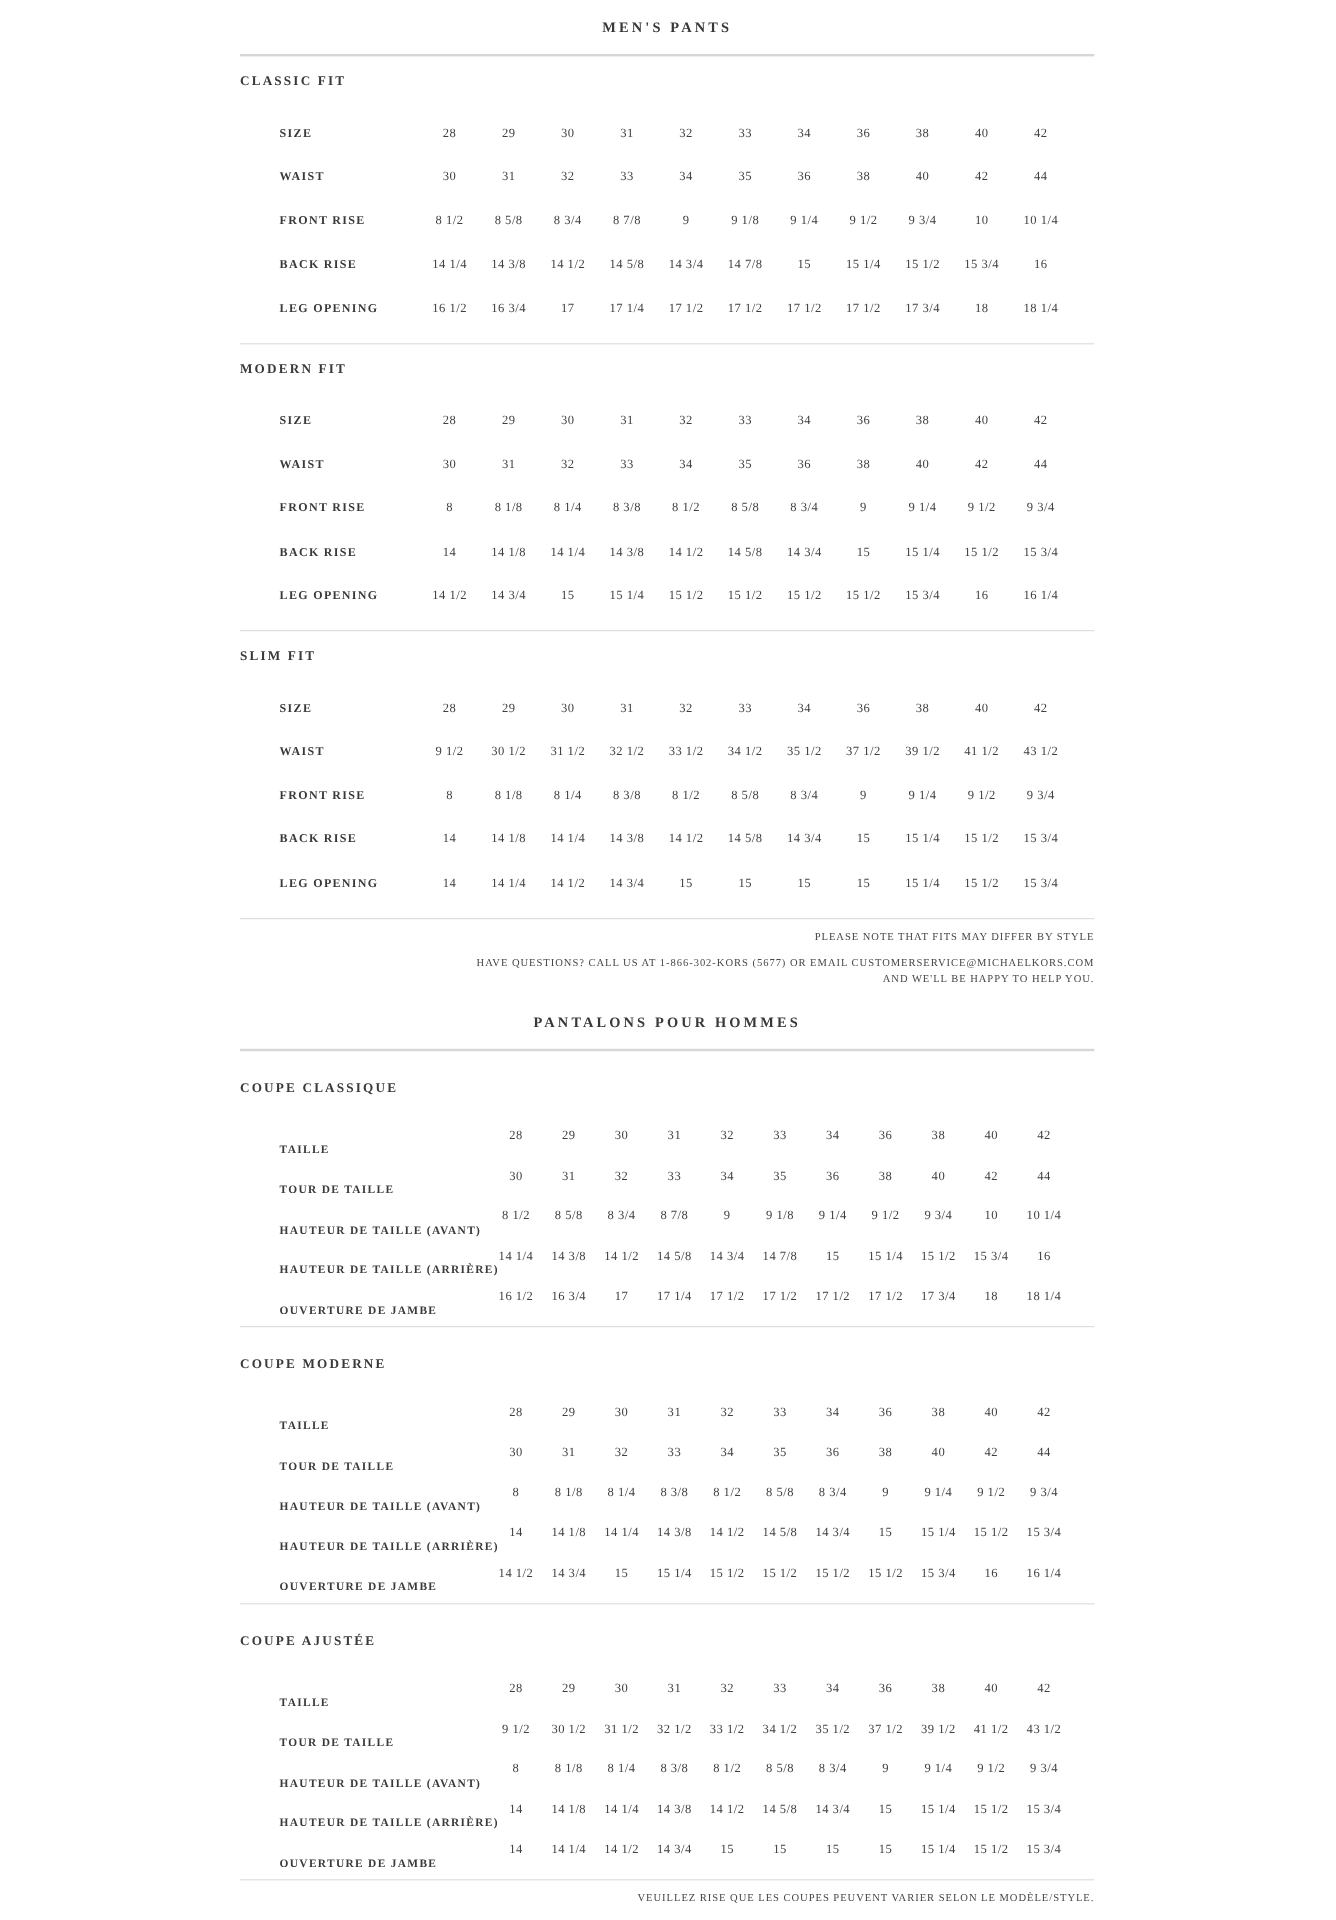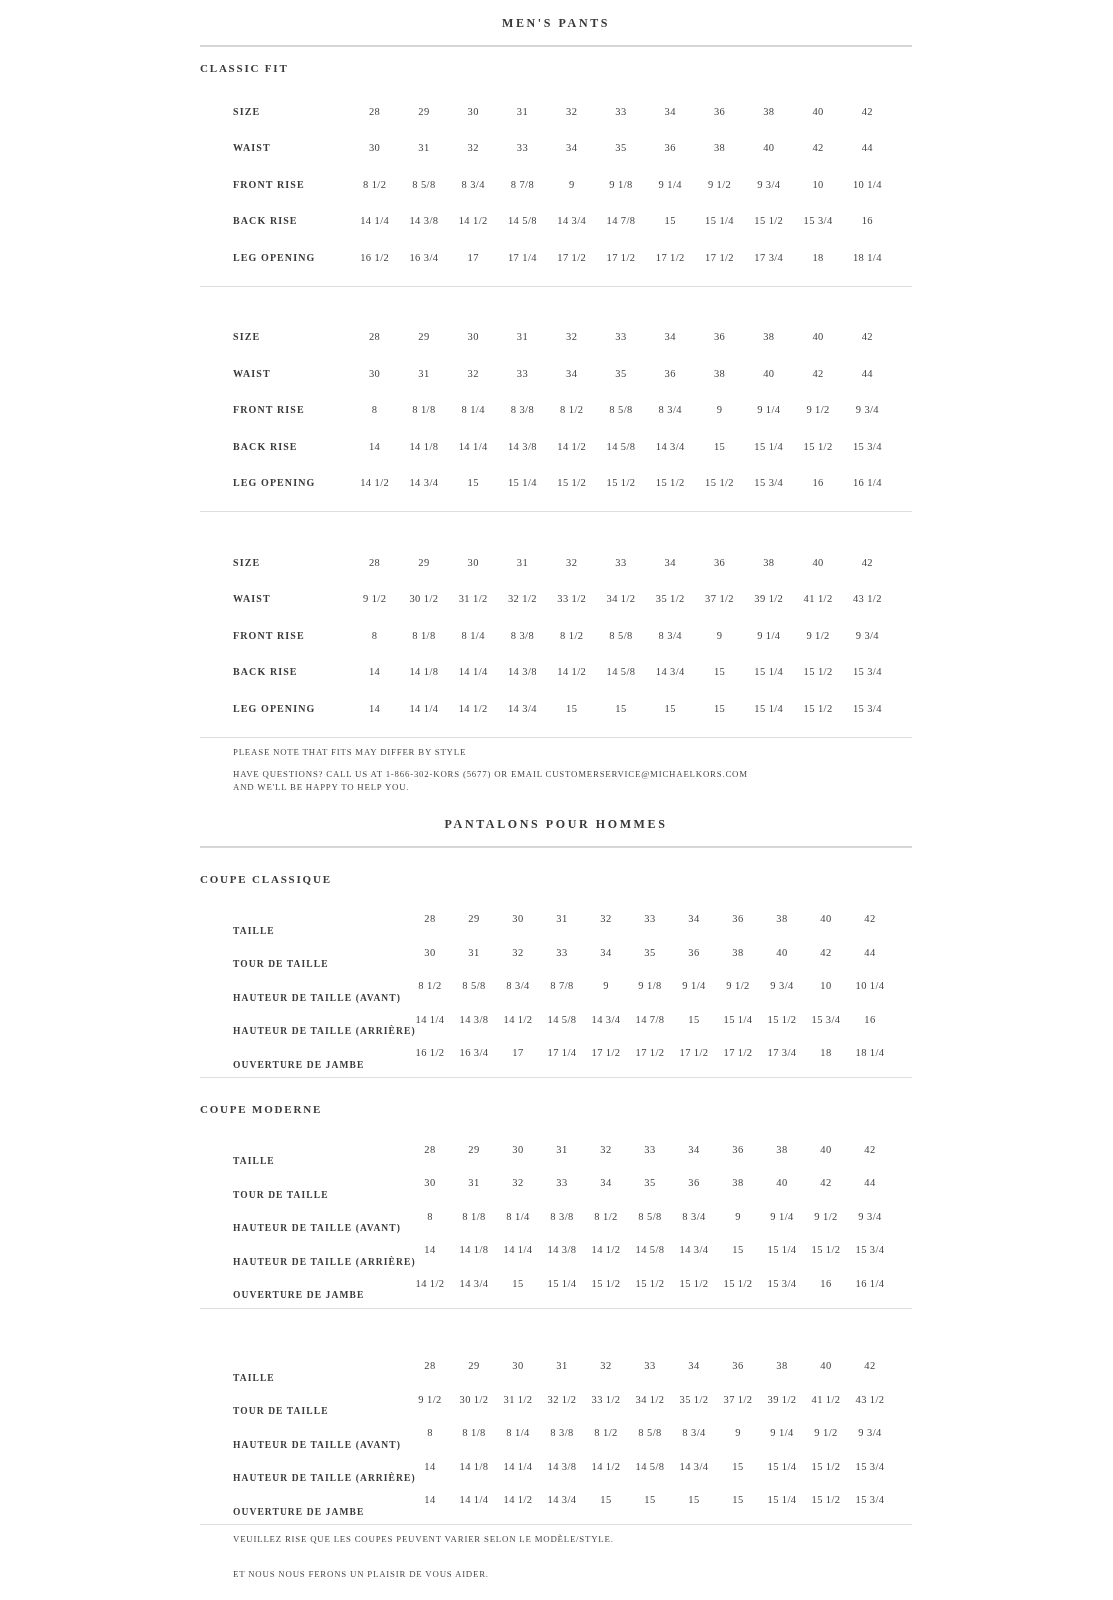--- a/index.html
+++ b/index.html
@@ -77,20 +77,21 @@
     letter-spacing: 0.4px;
     white-space: nowrap;
     color: #3f3f3f;
   }
   .notes { padding: 8px 0 0 33px; }
   .note {
     font-size: 8.8px;
     letter-spacing: 0.8px;
     line-height: 13px;
     color: #474747;
+    text-align: right;
   }
   .note + .note { margin-top: 9px; }
 </style>
 </head>
 <body>
 
 <div class="content">
 
   <div class="page-title">MEN'S PANTS</div>
 
@@ -167,20 +168,21 @@
             <div class="cell">17 1/2</div>
             <div class="cell">17 1/2</div>
             <div class="cell">17 3/4</div>
             <div class="cell">18</div>
             <div class="cell">18 1/4</div>
           </div>
         </div>
       </section>
       <div class="divider thin"></div>
       <section class="fit-section">
+        <h2 class="fit-heading">MODERN FIT</h2>
         <div class="rows">
           <div class="trow">
             <div class="rlabel">SIZE</div>
             <div class="cell">28</div>
             <div class="cell">29</div>
             <div class="cell">30</div>
             <div class="cell">31</div>
             <div class="cell">32</div>
             <div class="cell">33</div>
             <div class="cell">34</div>
@@ -242,20 +244,21 @@
             <div class="cell">15 1/2</div>
             <div class="cell">15 1/2</div>
             <div class="cell">15 3/4</div>
             <div class="cell">16</div>
             <div class="cell">16 1/4</div>
           </div>
         </div>
       </section>
       <div class="divider thin"></div>
       <section class="fit-section">
+        <h2 class="fit-heading">SLIM FIT</h2>
         <div class="rows">
           <div class="trow">
             <div class="rlabel">SIZE</div>
             <div class="cell">28</div>
             <div class="cell">29</div>
             <div class="cell">30</div>
             <div class="cell">31</div>
             <div class="cell">32</div>
             <div class="cell">33</div>
             <div class="cell">34</div>
@@ -481,20 +484,21 @@
             <div class="cell">15 1/2</div>
             <div class="cell">15 1/2</div>
             <div class="cell">15 3/4</div>
             <div class="cell">16</div>
             <div class="cell">16 1/4</div>
           </div>
         </div>
       </section>
       <div class="divider thin"></div>
       <section class="fit-section fr">
+        <h2 class="fit-heading">COUPE AJUSTÉE</h2>
         <div class="rows">
           <div class="trow">
             <div class="rlabel">TAILLE</div>
             <div class="cell">28</div>
             <div class="cell">29</div>
             <div class="cell">30</div>
             <div class="cell">31</div>
             <div class="cell">32</div>
             <div class="cell">33</div>
             <div class="cell">34</div>

